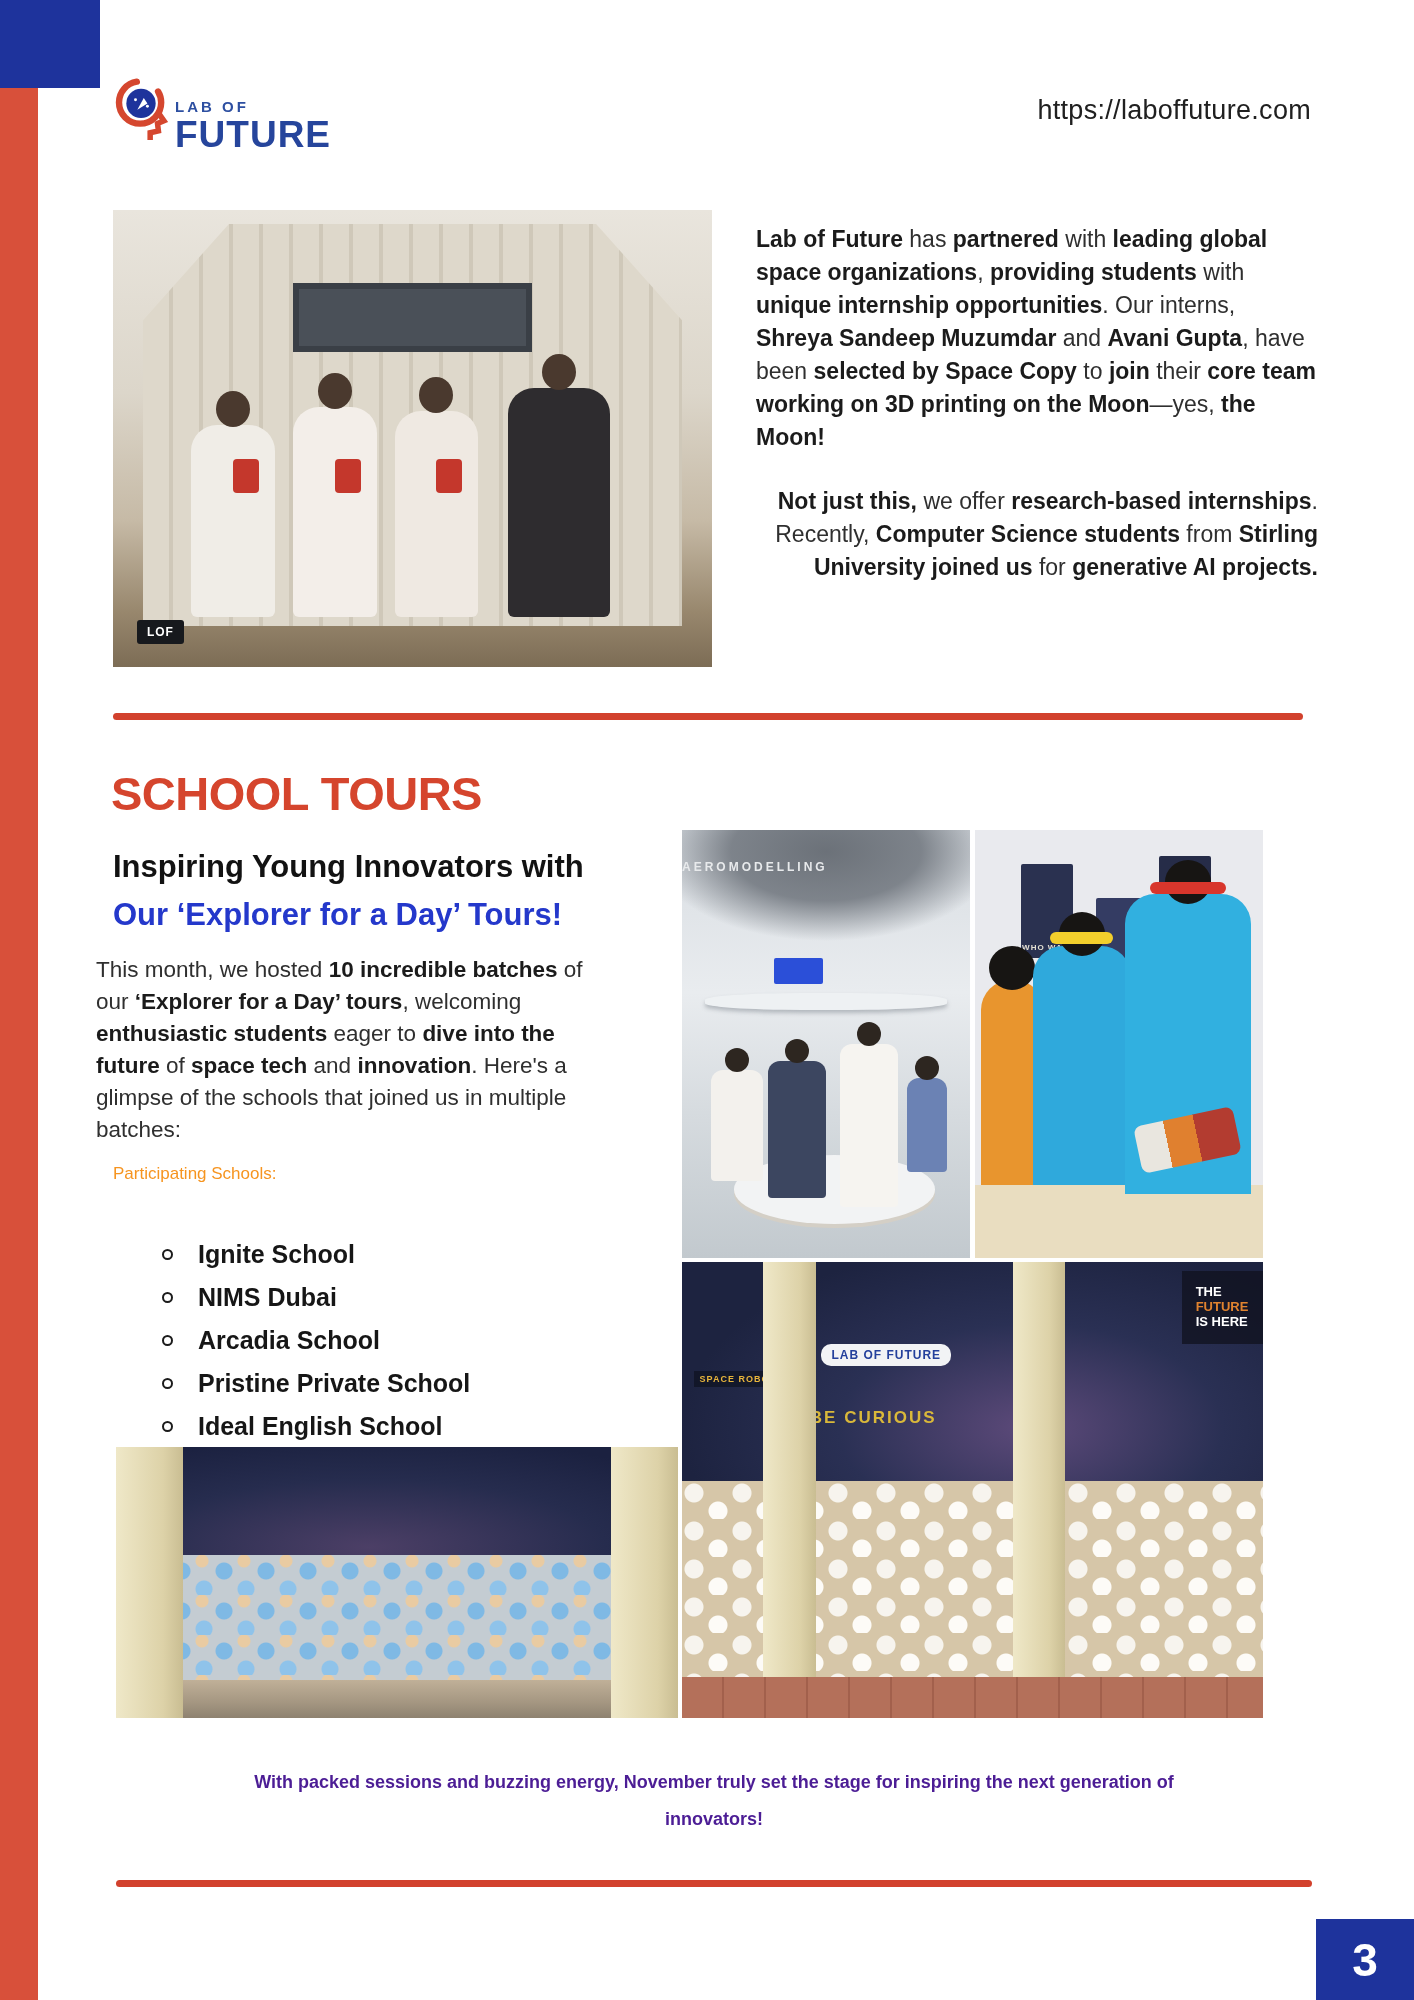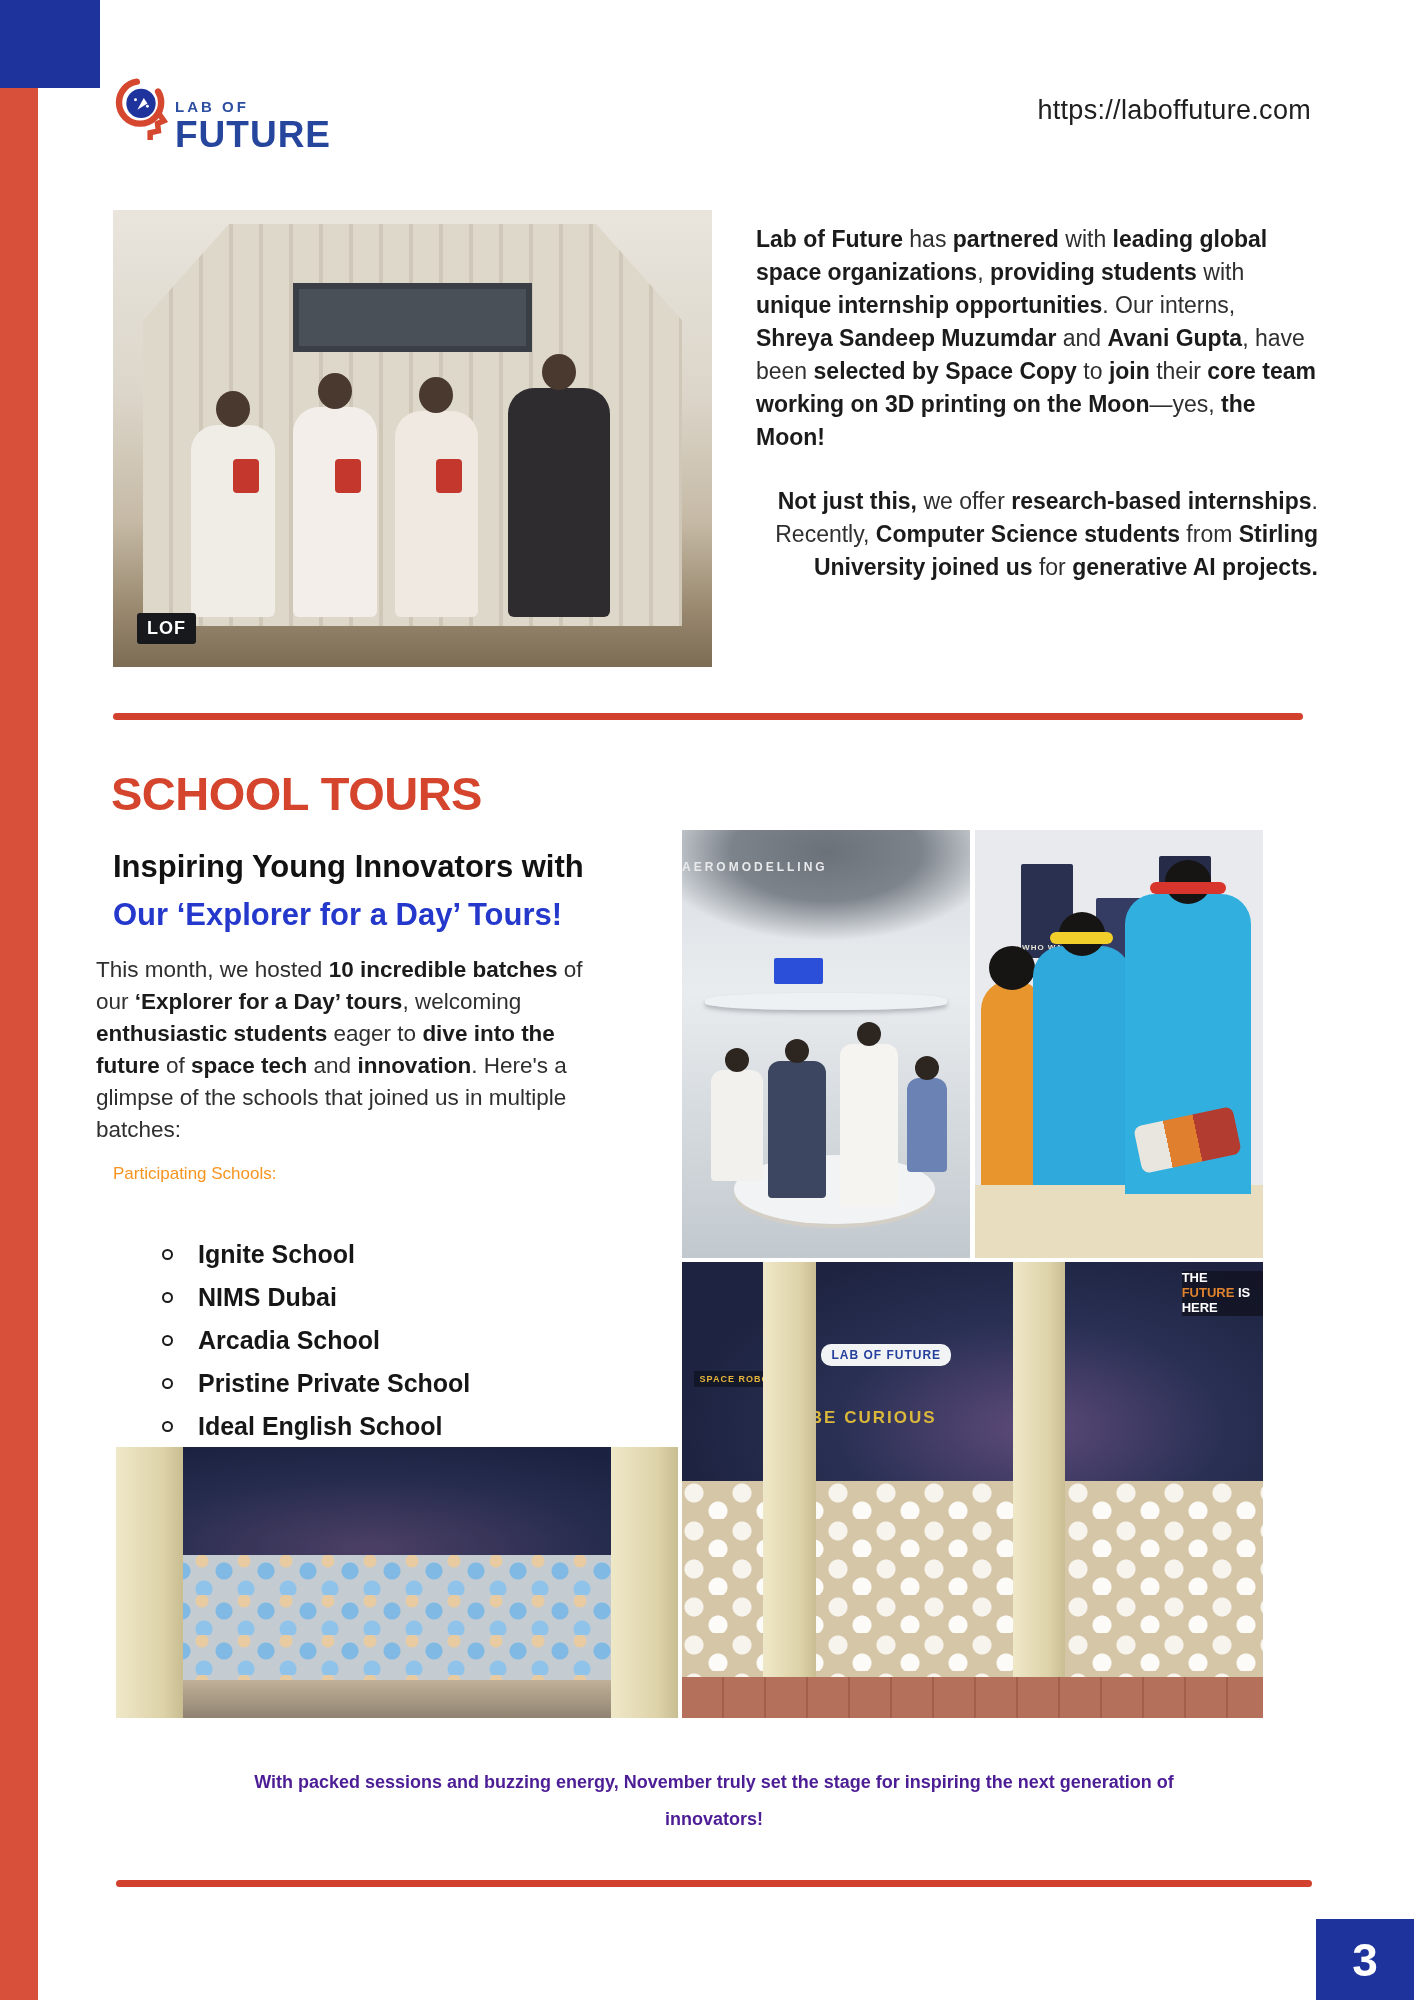--- a/index.html
+++ b/index.html
@@ -28,21 +28,21 @@
     background-image:repeating-linear-gradient(90deg,#ded8cb 0 26px,#cfc8b9 26px 30px); }
   .arch-screen { position:absolute; left:30%; top:16%; width:40%; height:15%; background:#4a5058; border:6px solid #3a3f46; }
   .fig { position:absolute; border-radius:26px 26px 6px 6px; }
   .fig .head { position:absolute; left:50%; transform:translateX(-50%); top:-34px; width:34px; height:36px; border-radius:50%; background:#4a392e; }
   .fig1 { left:13%; bottom:11%; width:14%; height:42%; background:#f0ede7; }
   .fig2 { left:30%; bottom:11%; width:14%; height:46%; background:#f3eee9; }
   .fig3 { left:47%; bottom:11%; width:14%; height:45%; background:#efe9e2; }
   .fig4 { left:66%; bottom:11%; width:17%; height:50%; background:#2e2c2f; }
   .trophy { position:absolute; width:26px; height:34px; background:#c4372c; border-radius:4px; bottom:38%; }
   .t1{ left:20%; } .t2{ left:37%; } .t3{ left:54%; }
-  .lof-badge { position:absolute; left:4%; bottom:5%; background:#17191d; color:#fff; font-size:18px; font-weight:bold;
+  .lof-badge { position:absolute; left:4%; bottom:5%; background:#17191d; color:#fff; font-size:12px; font-weight:bold;
     letter-spacing:1px; padding:5px 10px; border-radius:3px; }
 
   .ph-lab { left:682px; top:830px; width:288px; height:428px;
     background:linear-gradient(180deg,#d8dde2 0%,#e9ecef 38%,#d6dbdf 66%,#c2c9ce 100%); }
   .lab-band { position:absolute; left:-10%; right:-10%; top:-16%; height:42%; border-radius:50%;
     background:radial-gradient(closest-side,#585e66 0%,#6d737b 55%,transparent 100%); opacity:.85; }
   .lab-sign { position:absolute; top:7%; width:100%; text-align:left; color:#e8eaec; font-size:12px; letter-spacing:3px; font-weight:bold; }
   .lab-bin { position:absolute; left:32%; top:30%; width:17%; height:6%; background:#2b4fd8; border-radius:2px; }
   .lab-shelf { position:absolute; left:8%; top:38%; width:84%; height:4%; background:#eef1f3; border-radius:40%; box-shadow:0 3px 4px rgba(80,90,100,.35); }
   .lab-table { position:absolute; left:18%; bottom:8%; width:70%; height:16%; background:#f2f3f4; border-radius:50%; box-shadow:0 4px 0 #d4cfc6; }
@@ -78,21 +78,21 @@
   .grp-top { position:absolute; left:0; top:0; width:100%; height:52%;
     background:radial-gradient(60% 80% at 60% 70%, #5d4a7a 0%, #2a3054 55%, #1d2340 100%); }
   .pillar { position:absolute; top:0; height:100%; background:linear-gradient(90deg,#efe8c8,#ddd2a8 70%,#c9bd92); }
   .grp-pil1 { left:14%; width:9%; height:95%; }
   .grp-pil2 { left:57%; width:9%; height:95%; }
   .grp-plaque { position:absolute; left:24%; top:18%; background:#f2f3f5; color:#24409c; font-weight:bold; font-size:12px;
     padding:4px 10px; border-radius:10px; letter-spacing:1px; }
   .grp-tag { position:absolute; left:22%; top:32%; color:#d9b83a; font-weight:bold; font-size:17px; letter-spacing:2px; }
   .grp-robotics { position:absolute; left:2%; top:24%; color:#e8b53c; background:rgba(10,12,22,.55); font-weight:bold; font-size:9px; letter-spacing:1px; padding:3px 6px; }
   .grp-corner { position:absolute; right:0; top:2%; width:14%; color:#fff; font-weight:bold; font-size:13px; line-height:1.15;
-    background:rgba(16,18,30,.75); padding:0; }
+    background:rgba(16,18,30,.75); padding:14px; }
   .grp-corner em { color:#e0832f; font-style:normal; }
   .crowd { position:absolute; left:0; top:48%; width:100%; height:44%;
     background-color:#d6c6a8;
     background-image:radial-gradient(circle at 12px 12px,#f7f4ee 9px,transparent 10px),
                      radial-gradient(circle at 36px 30px,#fdfbf7 9px,transparent 10px);
     background-size:48px 38px; }
   .brick { position:absolute; left:0; bottom:0; width:100%; height:9%;
     background:repeating-linear-gradient(90deg,#b4705a 0 40px,#a2604c 40px 42px); }
 
   .ph-kids { left:116px; top:1447px; width:562px; height:271px; background:#c7cfd5; }

